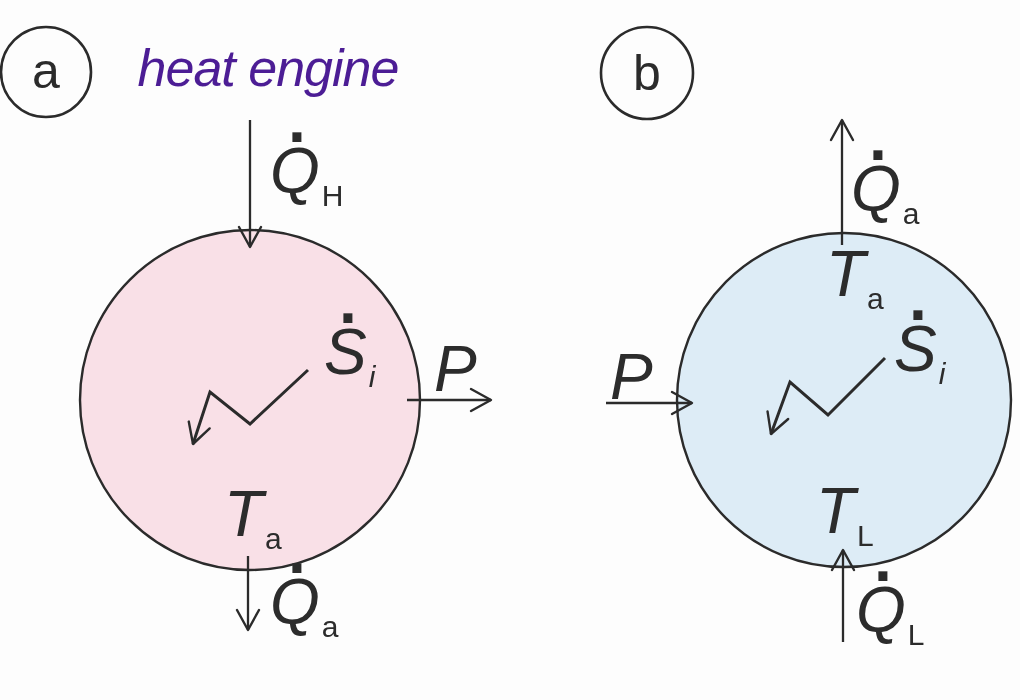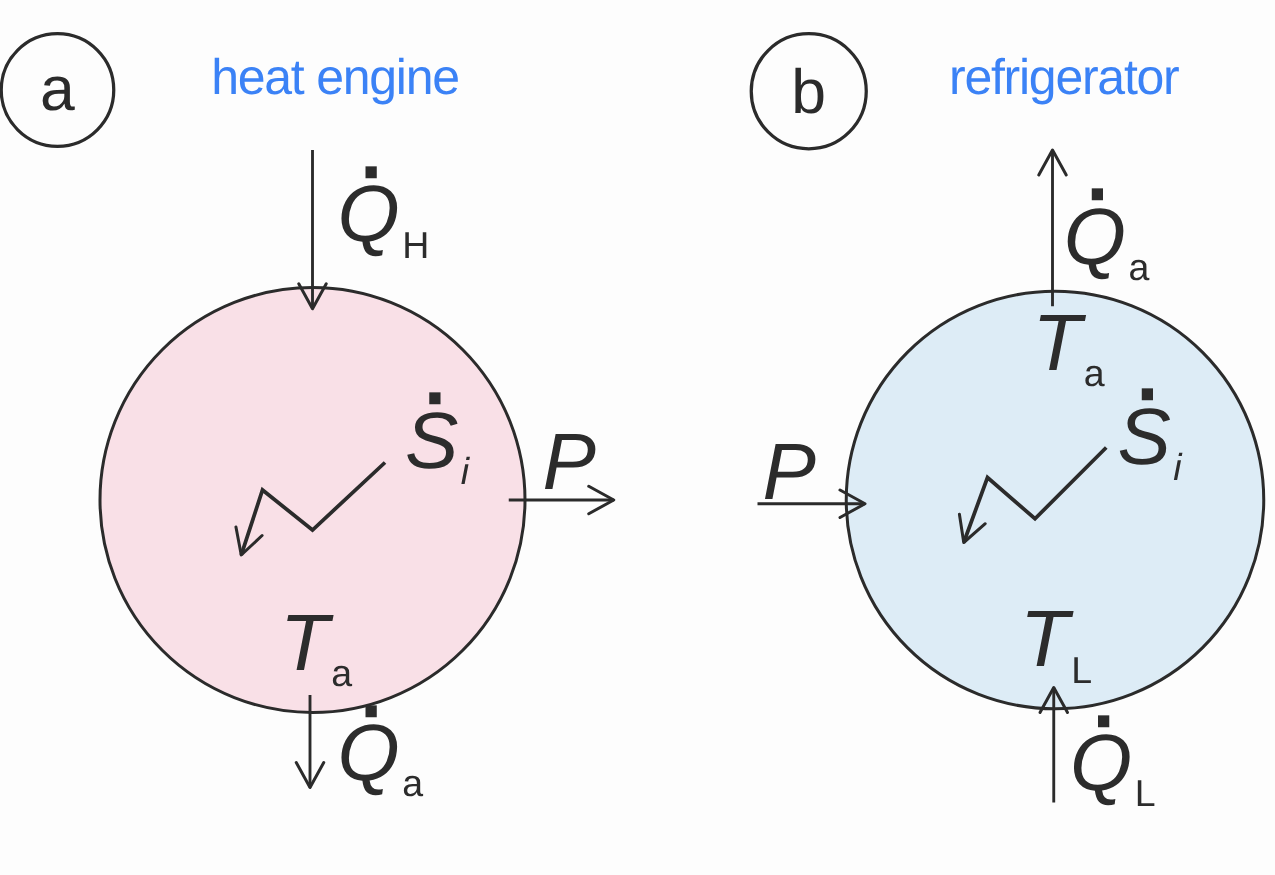--- a/index.html
+++ b/index.html
@@ -14,24 +14,25 @@
   .canvas svg{position:absolute;left:0;top:0;}
   .layer{position:absolute;left:0;top:0;width:100%;height:100%;}
   .badge-letter{
     position:absolute;
     font-size:50px;line-height:1;
     transform:translate(-50%,-52%);
     color:#2b2b2b;
   }
   .title{
     position:absolute;
-    font-size:40px;line-height:1;letter-spacing:-1px;
+    font-size:52px;line-height:1;letter-spacing:-1px;
     transform:translateX(-50%);
     white-space:nowrap;
-    color:#3b82f6;
+    color:#4c1d95;
+    font-style:italic;
   }
   .sym{
     position:absolute;
     font-size:64px;line-height:1;
     font-style:italic;
     color:#2c2c2c;
     white-space:nowrap;
   }
   .sym .base{font-style:italic;}
   .sym .dot{
@@ -103,21 +104,20 @@
 
     <div class="sym" style="left:270px;top:570px">
       <span class="dot">·</span><span class="base">Q</span><span class="ssub">a</span>
     </div>
   </div>
 
   <div class="layer">
 
     <div class="badge-letter" style="left:647px;top:74px">b</div>
 
-    <div class="title" style="left:851px;top:42px">refrigerator</div>
 
     <div class="sym" style="left:851px;top:157px">
       <span class="dot">·</span><span class="base">Q</span><span class="ssub">a</span>
     </div>
 
     <div class="sym" style="left:826px;top:242px">
       <span class="base">T</span><span class="ssub">a</span>
     </div>
 
     <div class="sym s-dot" style="left:894px;top:317px">

